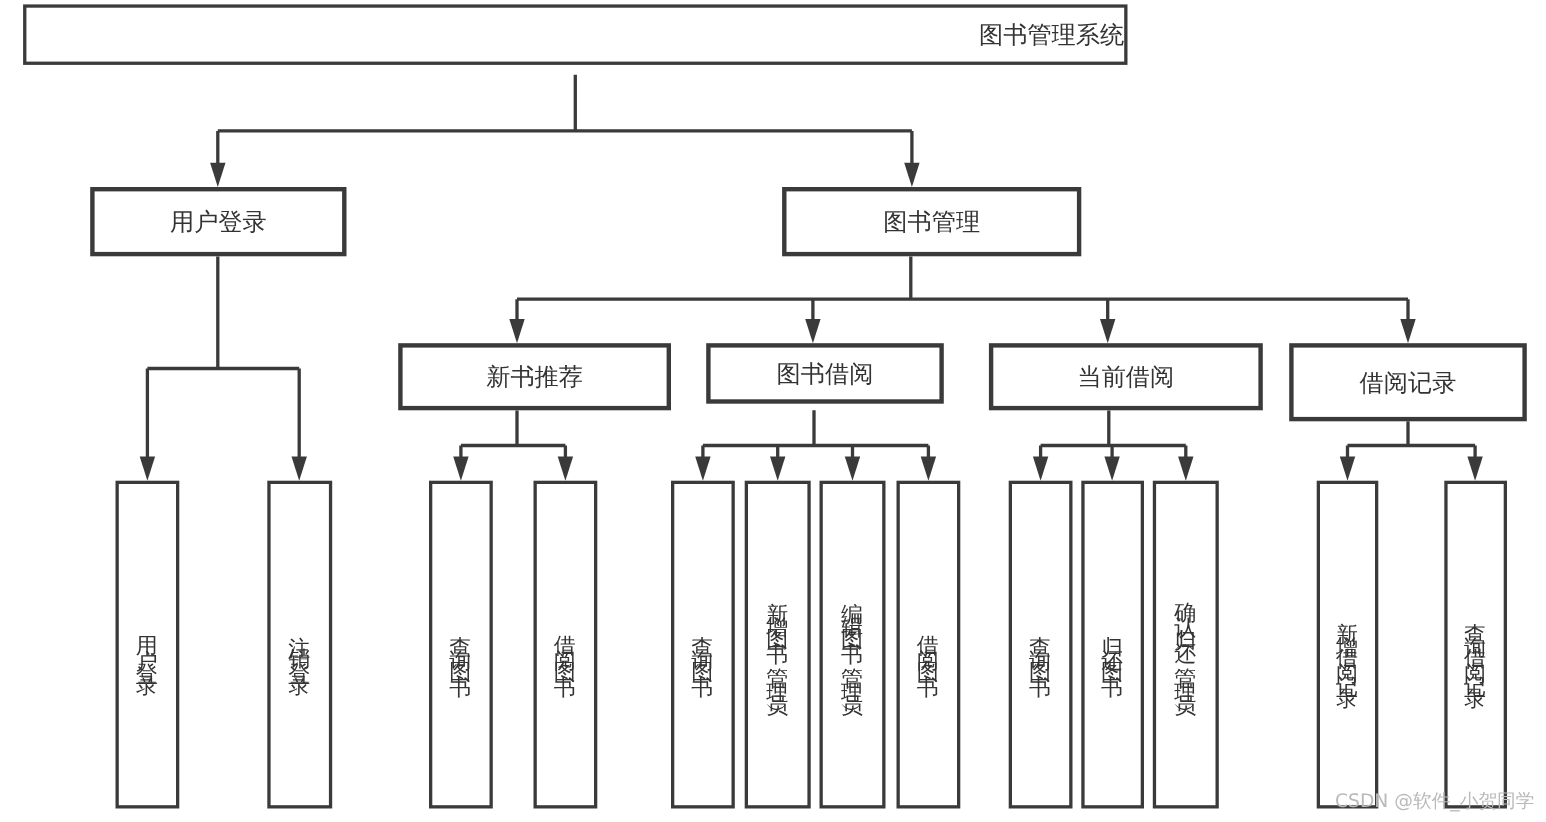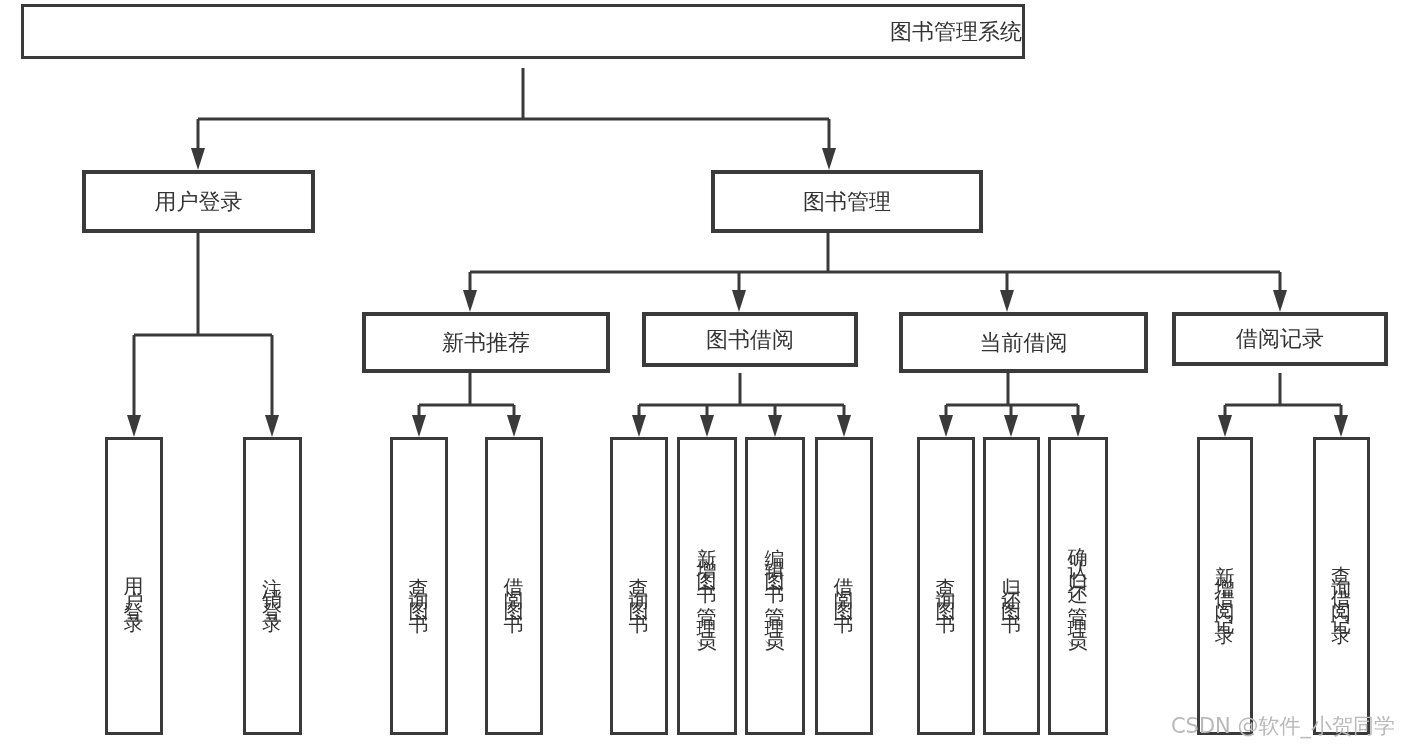--- a/index.html
+++ b/index.html
@@ -47,21 +47,21 @@
     writing-mode: vertical-lr;
     text-orientation: mixed;
     letter-spacing: 12px;
     line-height: 1;
     white-space: nowrap;
   }
   .watermark {
     position: absolute;
     right: 10px;
     bottom: 7px;
-    font-size: 21px;
+    font-size: 17px;
     color: #b9b9b9;
     z-index: 5;
     white-space: nowrap;
   }
 </style>
 </head>
 <body>
 
 <div class="stage">
 
@@ -109,21 +109,21 @@
 
   <div class="box group" style="left:362px; top:312px; width:248px; height:61px;">
     <span>新书推荐</span>
   </div>
   <div class="box group" style="left:631px; top:312px; width:216px; height:55px;margin-left:11px;">
     <span>图书借阅</span>
   </div>
   <div class="box group" style="left:899px; top:312px; width:249px; height:61px;">
     <span>当前借阅</span>
   </div>
-  <div class="box group" style="left:1172px; top:312px; width:216px; height:54px;font-family:Liberation Mono, monospace;">
+  <div class="box group" style="left:1172px; top:312px; width:216px; height:71px;font-family:Liberation Mono, monospace;">
     <span>借阅记录</span>
   </div>
 
   <div class="box leaf" style="left:105px; top:437px; width:58px; height:298px;">
     <span class="vtext">用户登录</span>
   </div>
   <div class="box leaf" style="left:243px; top:437px; width:59px; height:298px;">
     <span class="vtext">注销登录</span>
   </div>
 

